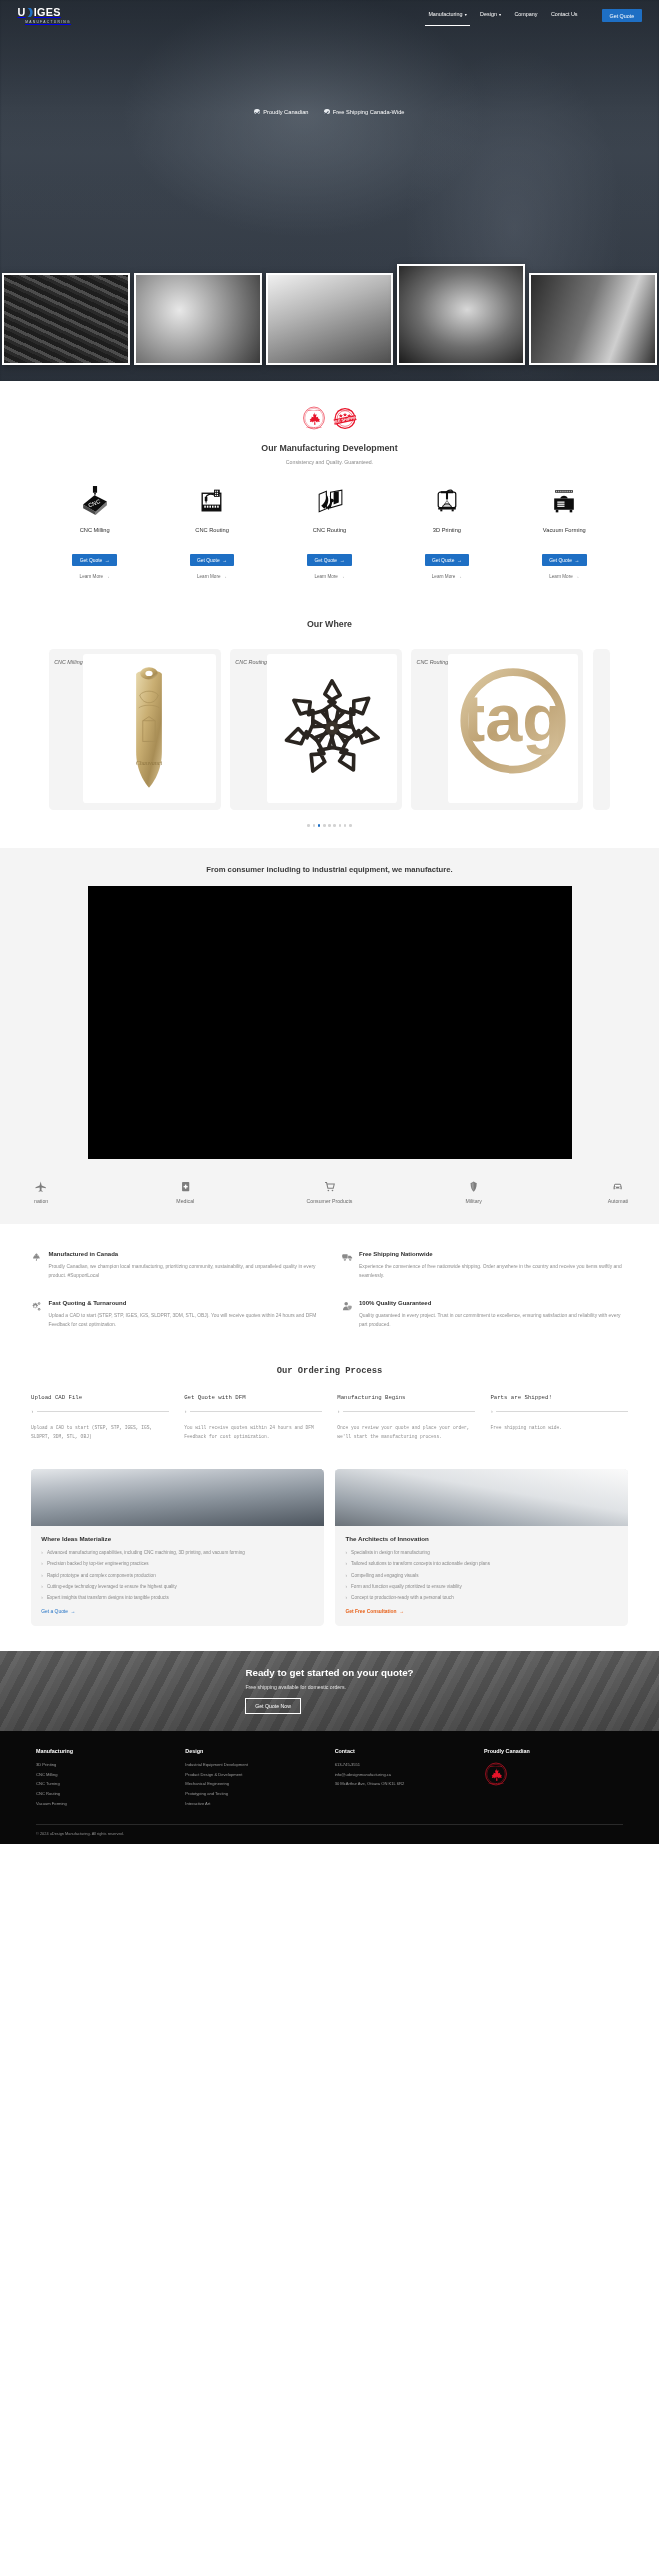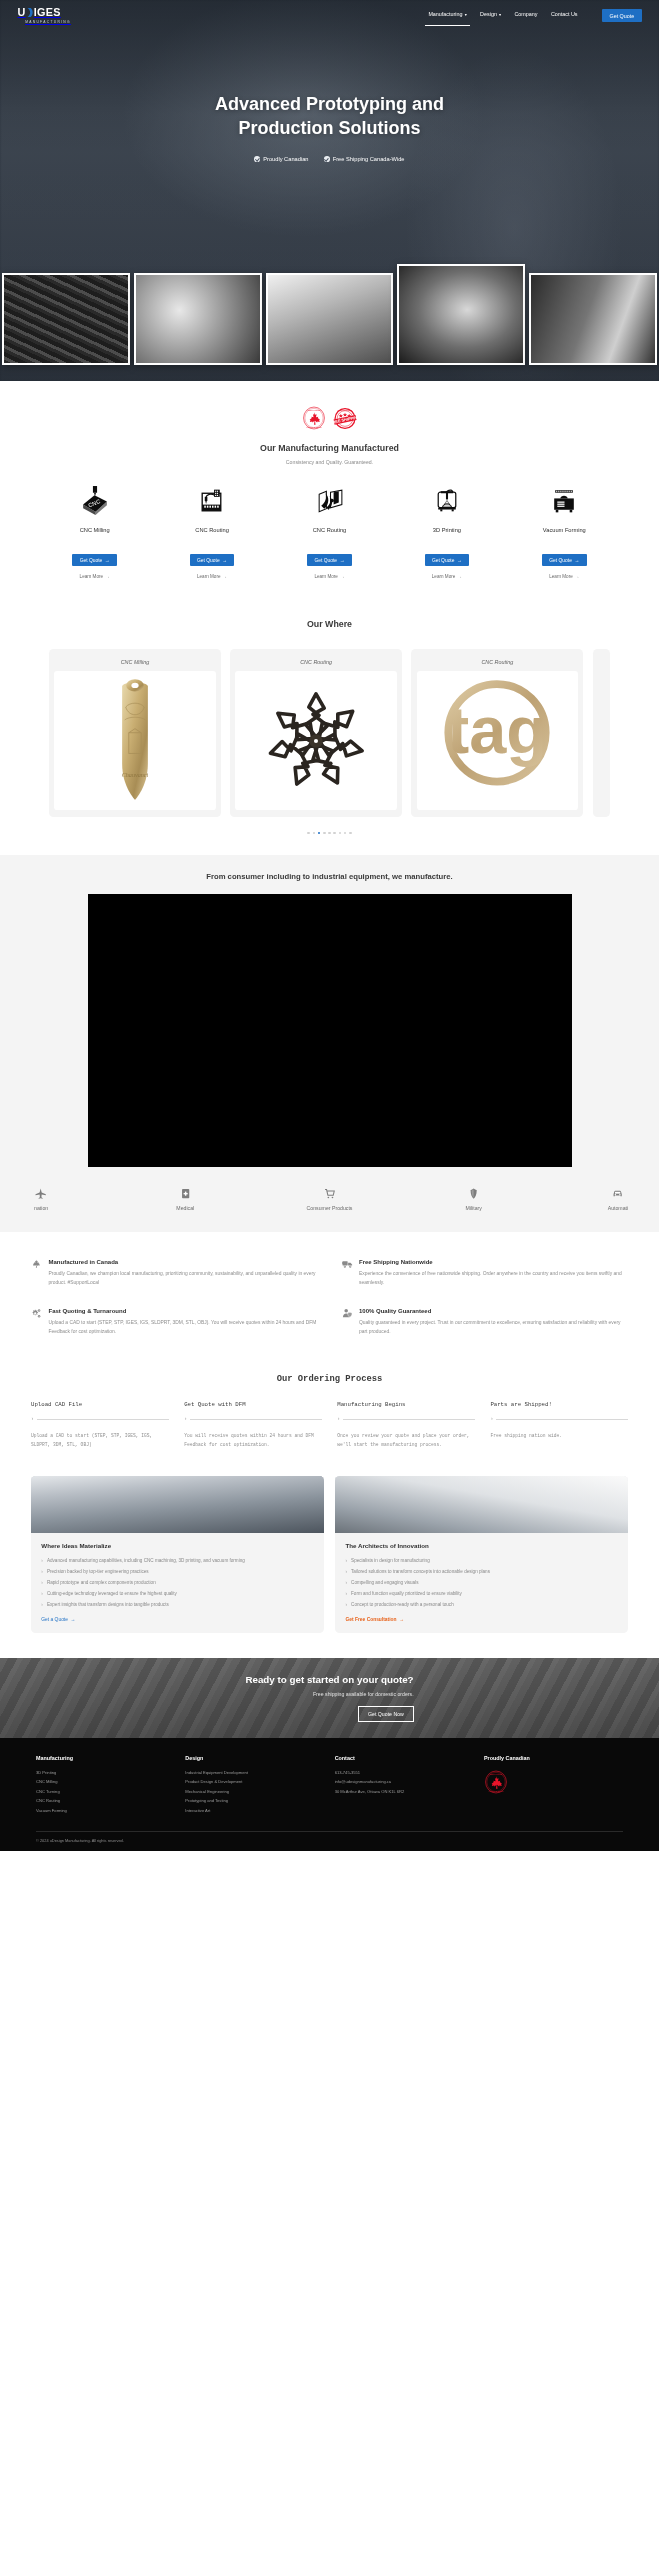--- a/index.html
+++ b/index.html
@@ -113,21 +113,21 @@
     margin-top:20.6px; background:#1e6fc4; color:#fff; font-size:4.9px;
     padding:3.6px 7.2px; border-radius:1px; text-decoration:none; display:inline-flex; gap:2.6px; align-items:center;
   }
   .cap-learn { margin-top:7.7px; font-size:4.6px; color:#6a6a6a; text-decoration:none; display:inline-flex; gap:2.1px; align-items:center; }
 
   
   .work { padding:21.6px 0 20.6px; text-align:center; background:#fff; }
   .work-track { margin-top:19.6px; display:flex; gap:9.3px; padding:0 49px; align-items:stretch; }
   .work-card {
     flex:1; background:#f4f4f4; border-radius:4.6px; padding:5.2px 5.2px 7.2px;
-    display:flex; flex-direction:column;
+    display:flex; flex-direction:row;
   }
   .work-card.peek { flex:0 0 17.5px; overflow:hidden; }
   .work-card-title { font-size:5.4px; color:#5d5d5d; font-style:italic; padding:5.2px 0 6.2px; }
   .work-img { flex:1; background:#fff; border-radius:3.1px; height:149px; display:flex; align-items:center; justify-content:center; overflow:hidden; }
   .work-img svg { display:block; }
   .dots { margin-top:14.4px; display:flex; justify-content:center; gap:2.6px; }
   .dot { width:2.6px; height:2.6px; border-radius:50%; background:#d2d2d2; }
   .dot.on { background:#1e6fc4; }
 
   
@@ -181,21 +181,21 @@
 
   
   .cta { position:relative; height:80px; overflow:hidden; display:flex; align-items:center; justify-content:center; }
   .cta-bg { position:absolute; inset:0;
     background:
       linear-gradient(180deg, rgba(60,60,60,.70), rgba(45,45,45,.78)),
       repeating-linear-gradient(118deg,#b9b9b9 0 7.2px,#8f8f8f 7.2px 15.5px,#cfcfcf 15.5px 20.6px),
       radial-gradient(ellipse at 40% 40%, #d4d4d4, #4a4a4a 80%);
     filter:blur(0.5px);
   }
-  .cta-in { position:relative; z-index:3; text-align:right; }
+  .cta-in { position:relative; z-index:3; text-align:left; }
   .cta-h { font-size:9.8px; font-weight:bold; color:#fff; }
   .cta-p { font-size:5.2px; color:#e2e2e2; margin-top:6.2px; }
   .cta-btn { display:inline-block; margin-top:8.2px; border:0.8px solid #fff; color:#fff; font-size:5.2px; padding:4.1px 8.8px; text-decoration:none; }
 
   
   .footer { background:#090909; color:#fff; padding:17.5px 36px 0; }
   .f-grid { display:grid; grid-template-columns:repeat(4,1fr); gap:10.3px; }
   .f-h { font-size:5.4px; font-weight:bold; color:#fff; margin-bottom:8.2px; }
   .f-li { font-size:4.1px; color:#9a9a9a; margin-bottom:4.6px; text-decoration:none; display:block; }
   .f-leaf { margin-top:1px; }
@@ -234,24 +234,20 @@
           <span>Design</span>
           <span class="caret">▾</span>
         </a>
         <a class="nav-link" href="#">Company</a>
         <a class="nav-link" href="#">Contact Us</a>
         <a class="nav-cta" href="#">Get Quote</a>
       </div>
     </nav>
 
     <div class="hero-inner">
-      <h1 class="hero-h1">
-        <span>Advanced Prototyping and</span><br>
-        <span>Production Solutions</span>
-      </h1>
       <div class="hero-badges">
         <div class="hero-badge">
           <span class="chk"></span>
           <span>Proudly Canadian</span>
         </div>
         <div class="hero-badge">
           <span class="chk"></span>
           <span>Free Shipping Canada-Wide</span>
         </div>
       </div>
@@ -298,21 +294,21 @@
           </g>
           <text x="23" y="10.4" font-size="3.6" fill="#e8142a" text-anchor="middle" font-weight="bold" font-family="Liberation Sans, sans-serif">FREE SHIPPING</text>
           <g transform="rotate(-12 23 26)">
             <rect x="1.5" y="21.5" width="43" height="10" fill="#e8142a"></rect>
             <text x="23" y="29" font-size="7.6" fill="#fff" text-anchor="middle" font-weight="bold" font-family="Liberation Sans, sans-serif">FREE SHIPPING</text>
           </g>
         </svg>
       </span>
     </div>
 
-    <h2 class="sec-title">Our Manufacturing Manufactured</h2>
+    <h2 class="sec-title">Our Manufacturing Development</h2>
     <p class="sec-sub">Consistency and Quality. Guaranteed.</p>
 
     <div class="cap-grid">
 
       <div class="cap">
         <div class="cap-icon">
           <svg width="32" height="32" viewBox="0 0 62 62">
             <rect x="27" y="2" width="8" height="13" fill="#0d0d0d"></rect>
             <path d="M29 15 l2 7 2-7z" fill="#0d0d0d"></path>
             <path d="M8 38 L30 20 L54 32 L32 52 Z" fill="#0d0d0d"></path>

